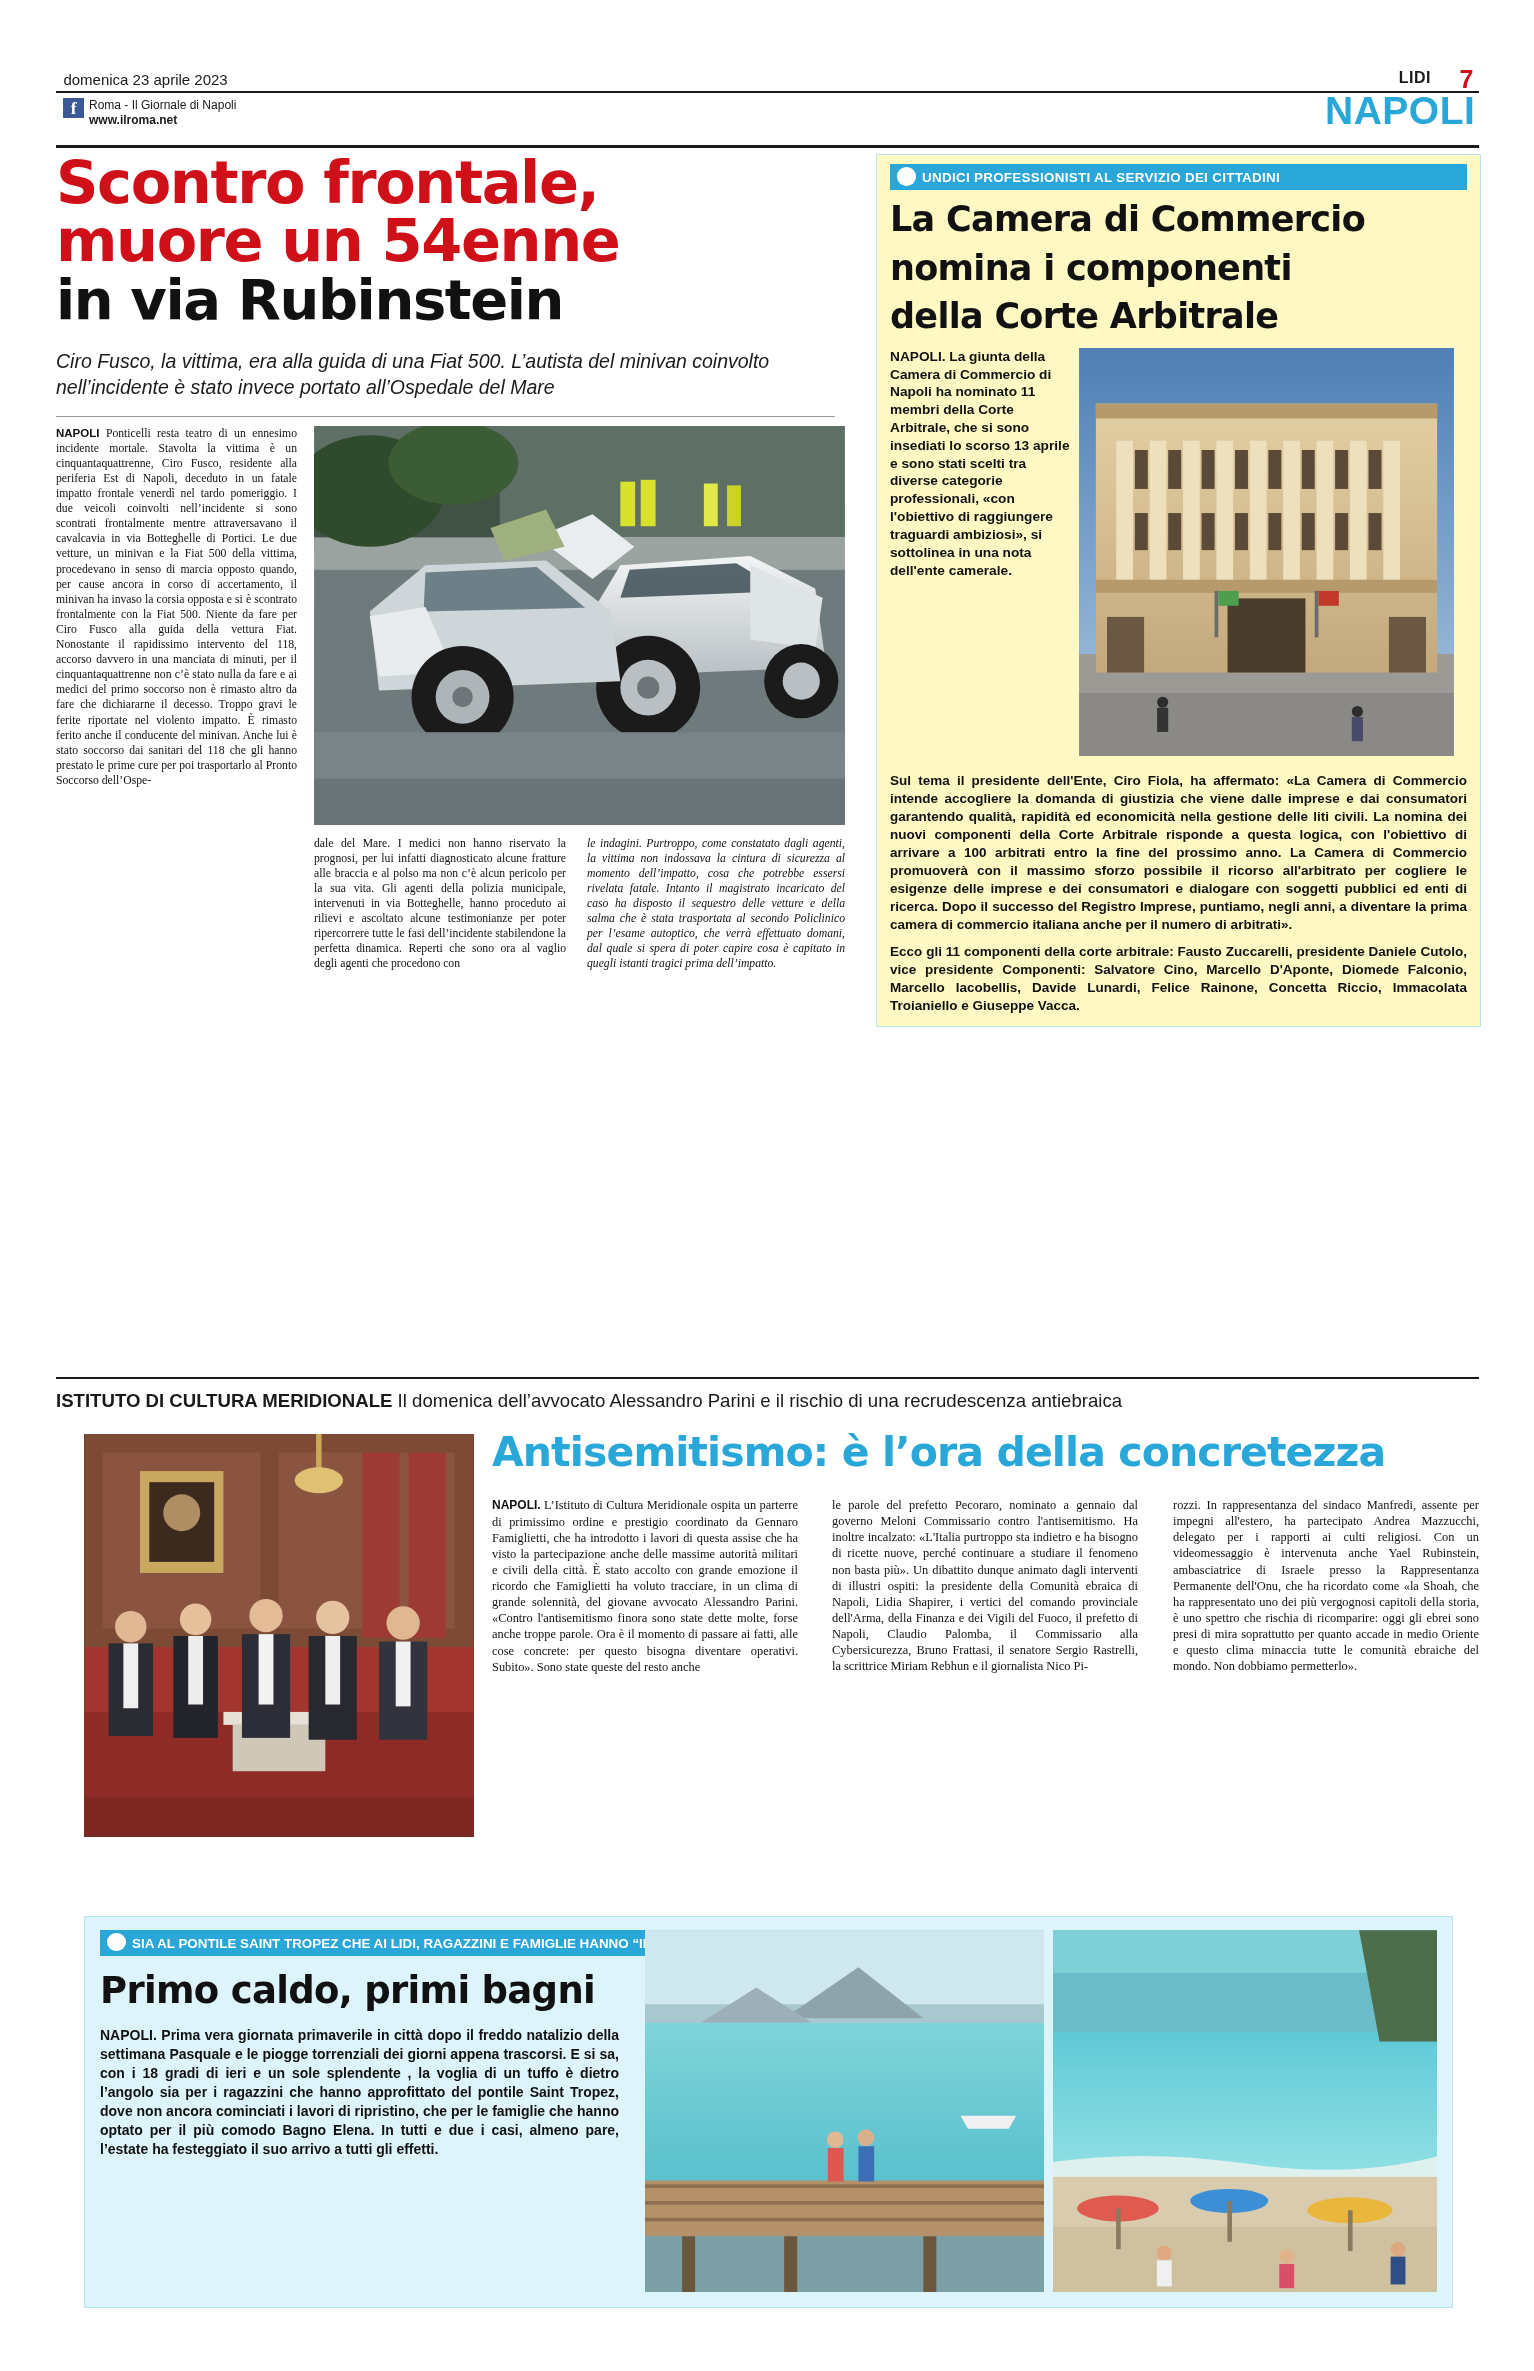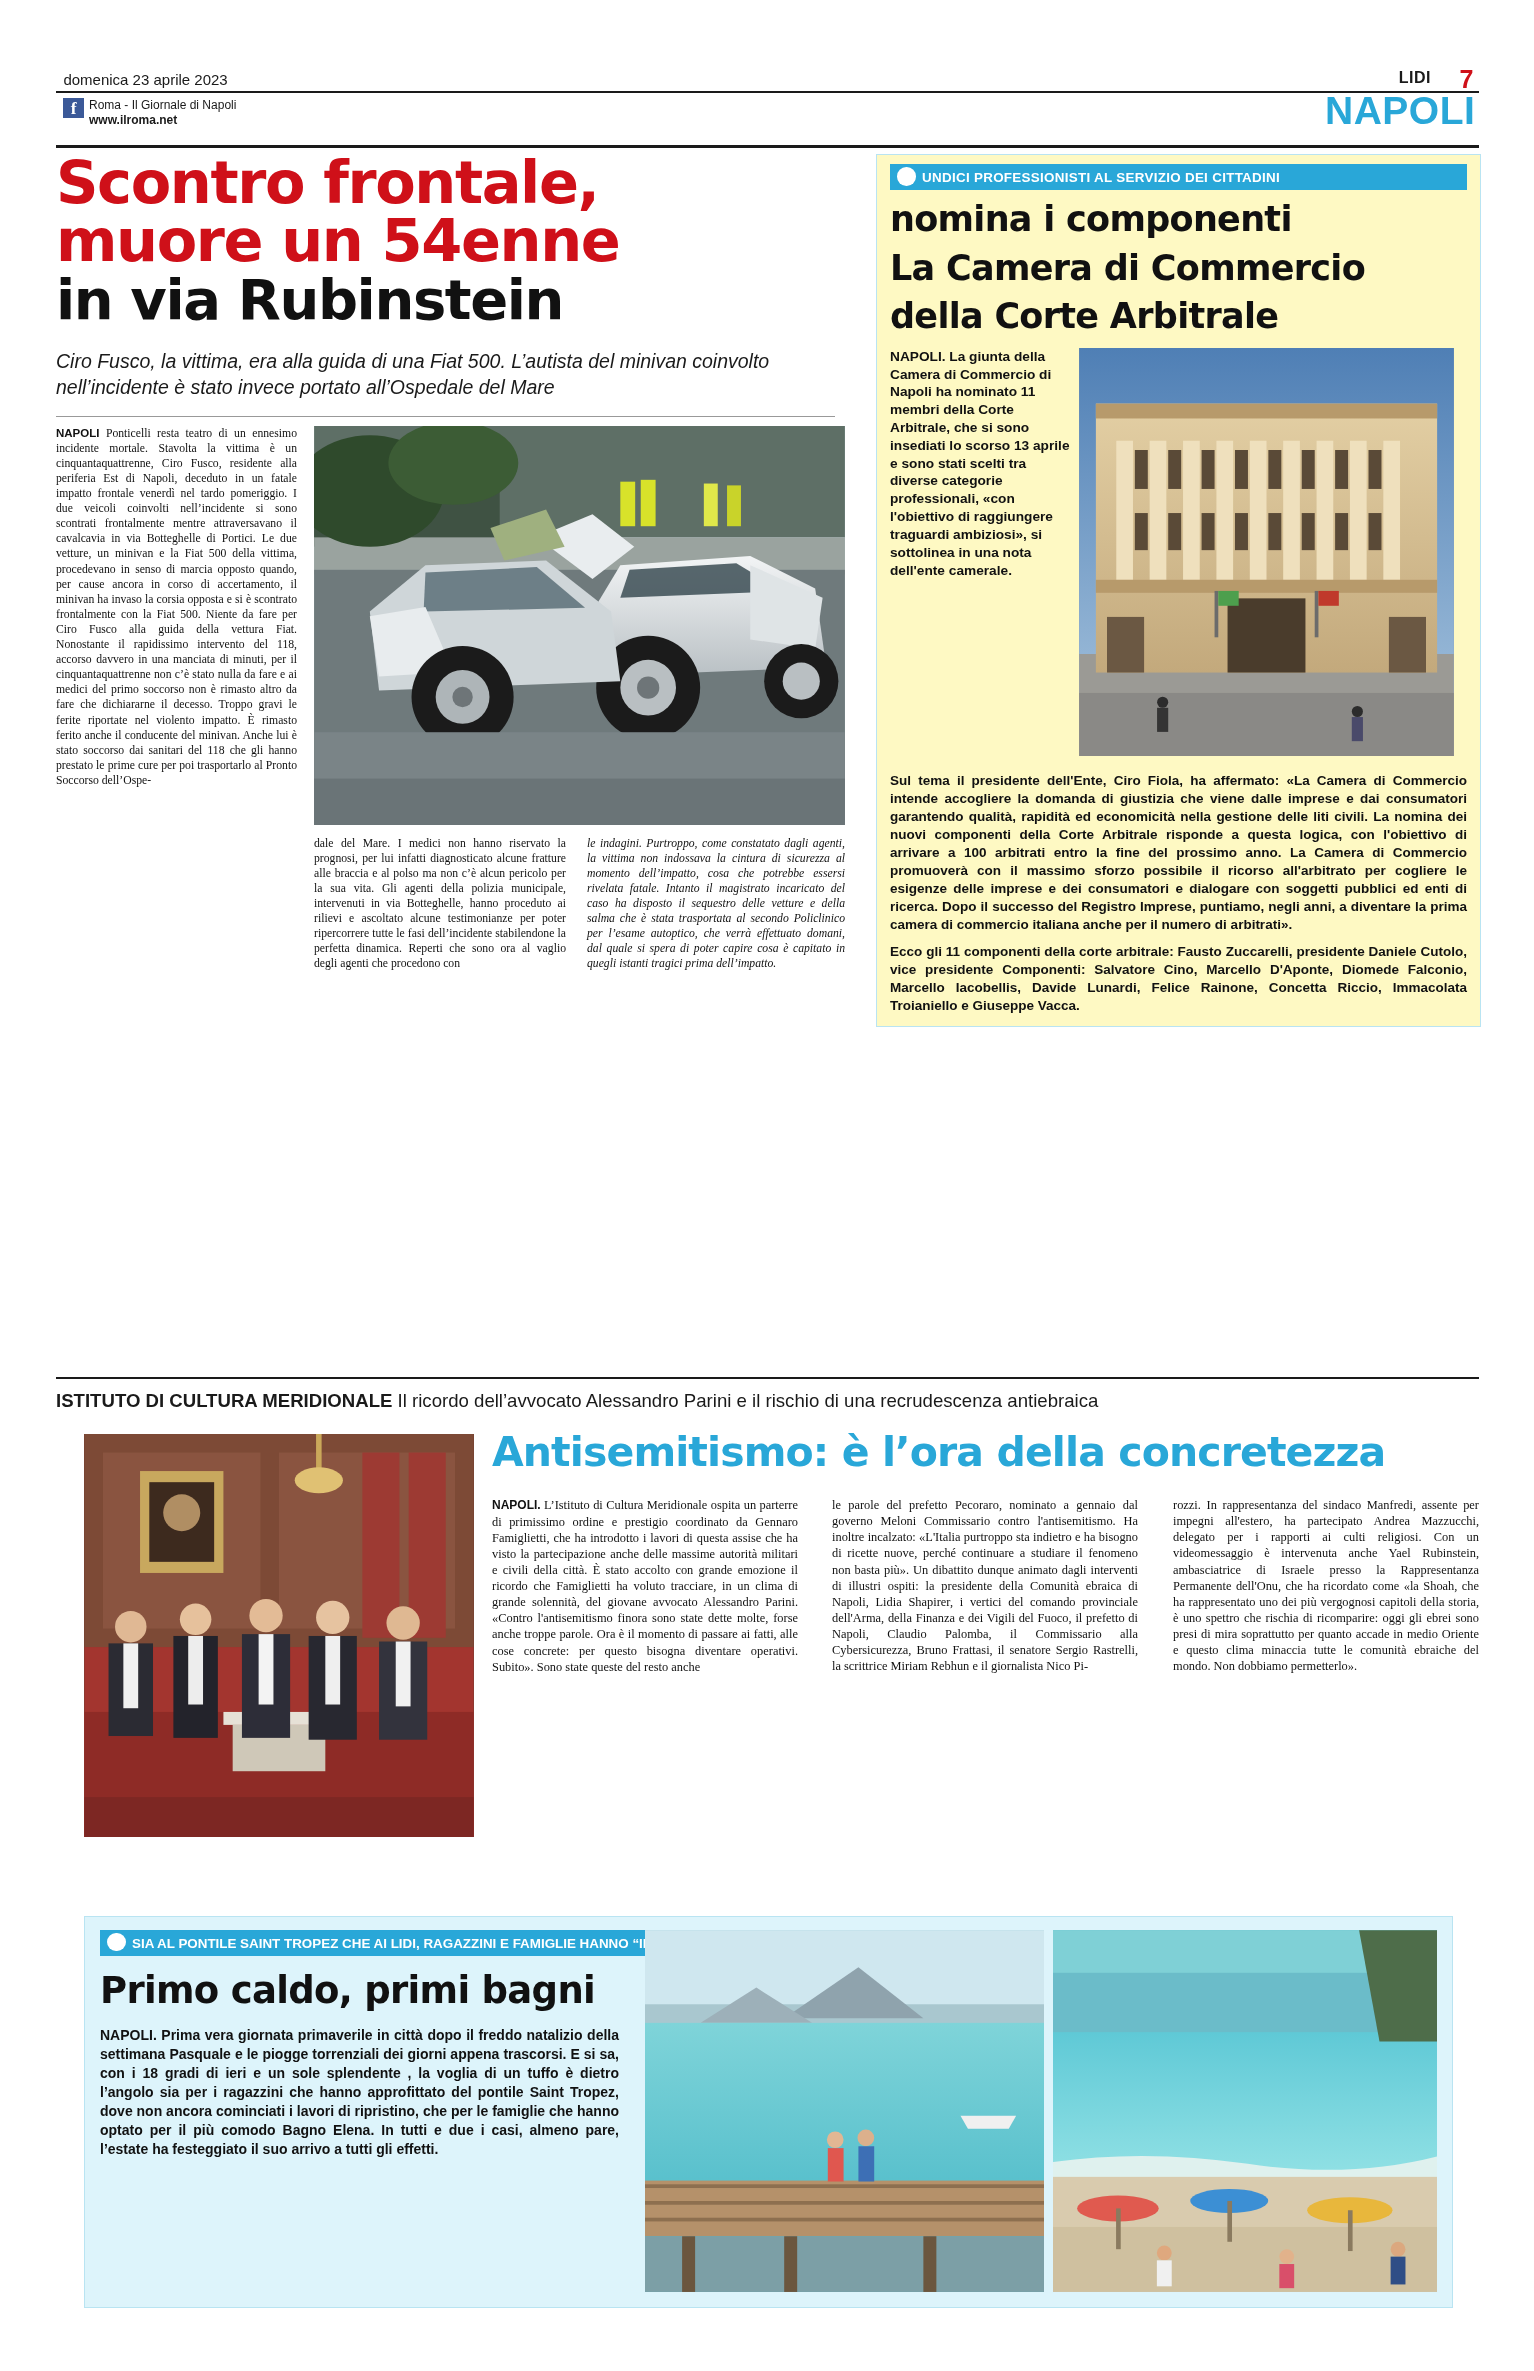--- a/index.html
+++ b/index.html
@@ -496,22 +496,22 @@
           <div class="col lead-col3">le indagini. Purtroppo, come constatato dagli agenti, la vittima non indossava la cintura di sicurezza al momento dell’impatto, cosa che potrebbe essersi rivelata fatale.
 Intanto il magistrato incaricato del caso ha disposto il sequestro delle vetture e della salma che è stata trasportata al secondo Policlinico per l’esame autoptico, che verrà effettuato domani, dal quale si spera di poter capire cosa è capitato in quegli istanti tragici prima dell’impatto.</div>
         </div>
       </div>
 
       <div class="sidebox">
         <div class="kicker">
           <span class="kicker-dot"></span>
           <span>UNDICI PROFESSIONISTI AL SERVIZIO DEI CITTADINI</span>
         </div>
+        <div class="sidebox-title">La Camera di Commercio</div>
         <div class="sidebox-title">nomina i componenti</div>
-        <div class="sidebox-title">La Camera di Commercio</div>
         <div class="sidebox-title">della Corte Arbitrale</div>
 
         <div class="sidebox-body" style="height:419px;">
           <div class="sidebox-photo">
             <svg width="375" height="408" viewBox="0 0 404 440">
               <defs>
                 <linearGradient id="sky2" x1="0" y1="0" x2="0" y2="1">
                   <stop offset="0%" stop-color="#4f7fb5"></stop>
                   <stop offset="100%" stop-color="#a9c6df"></stop>
                 </linearGradient>
@@ -578,21 +578,21 @@
         </div>
 
         <div class="sidebox-full">Sul tema il presidente dell'Ente, Ciro Fiola, ha affermato: «La Camera di Commercio intende accogliere la domanda di giustizia che viene dalle imprese e dai consumatori garantendo qualità, rapidità ed economicità nella gestione delle liti civili. La nomina dei nuovi componenti della Corte Arbitrale risponde a questa logica, con l'obiettivo di arrivare a 100 arbitrati entro la fine del prossimo anno. La Camera di Commercio promuoverà con il massimo sforzo possibile il ricorso all'arbitrato per cogliere le esigenze delle imprese e dei consumatori e dialogare con soggetti pubblici ed enti di ricerca. Dopo il successo del Registro Imprese, puntiamo, negli anni, a diventare la prima camera di commercio italiana anche per il numero di arbitrati».</div>
         <div class="sidebox-full" style="margin-top:9.3px;">Ecco gli 11 componenti della corte arbitrale: Fausto Zuccarelli, presidente Daniele Cutolo, vice presidente Componenti: Salvatore Cino, Marcello D'Aponte, Diomede Falconio, Marcello Iacobellis, Davide Lunardi, Felice Rainone, Concetta Riccio, Immacolata Troianiello e Giuseppe Vacca.</div>
       </div>
 
       <div class="rule-mid"></div>
 
       <div class="story2-kicker">
         <b>ISTITUTO DI CULTURA MERIDIONALE</b>
-        <span>Il ricordo dell’avvocato Alessandro Parini e il rischio di una recrudescenza antiebraica</span>
+        <span>Il domenica dell’avvocato Alessandro Parini e il rischio di una recrudescenza antiebraica</span>
       </div>
 
       <div class="story2-photo">
         <svg width="390" height="403" viewBox="0 0 420 435">
           <rect x="0" y="0" width="420" height="435" fill="#6f4030"></rect>
           <rect x="0" y="0" width="420" height="230" fill="#7d4a36"></rect>
 
           <rect x="20" y="20" width="170" height="190" fill="#8a5440"></rect>
           <rect x="210" y="20" width="190" height="190" fill="#8a5440"></rect>
 

